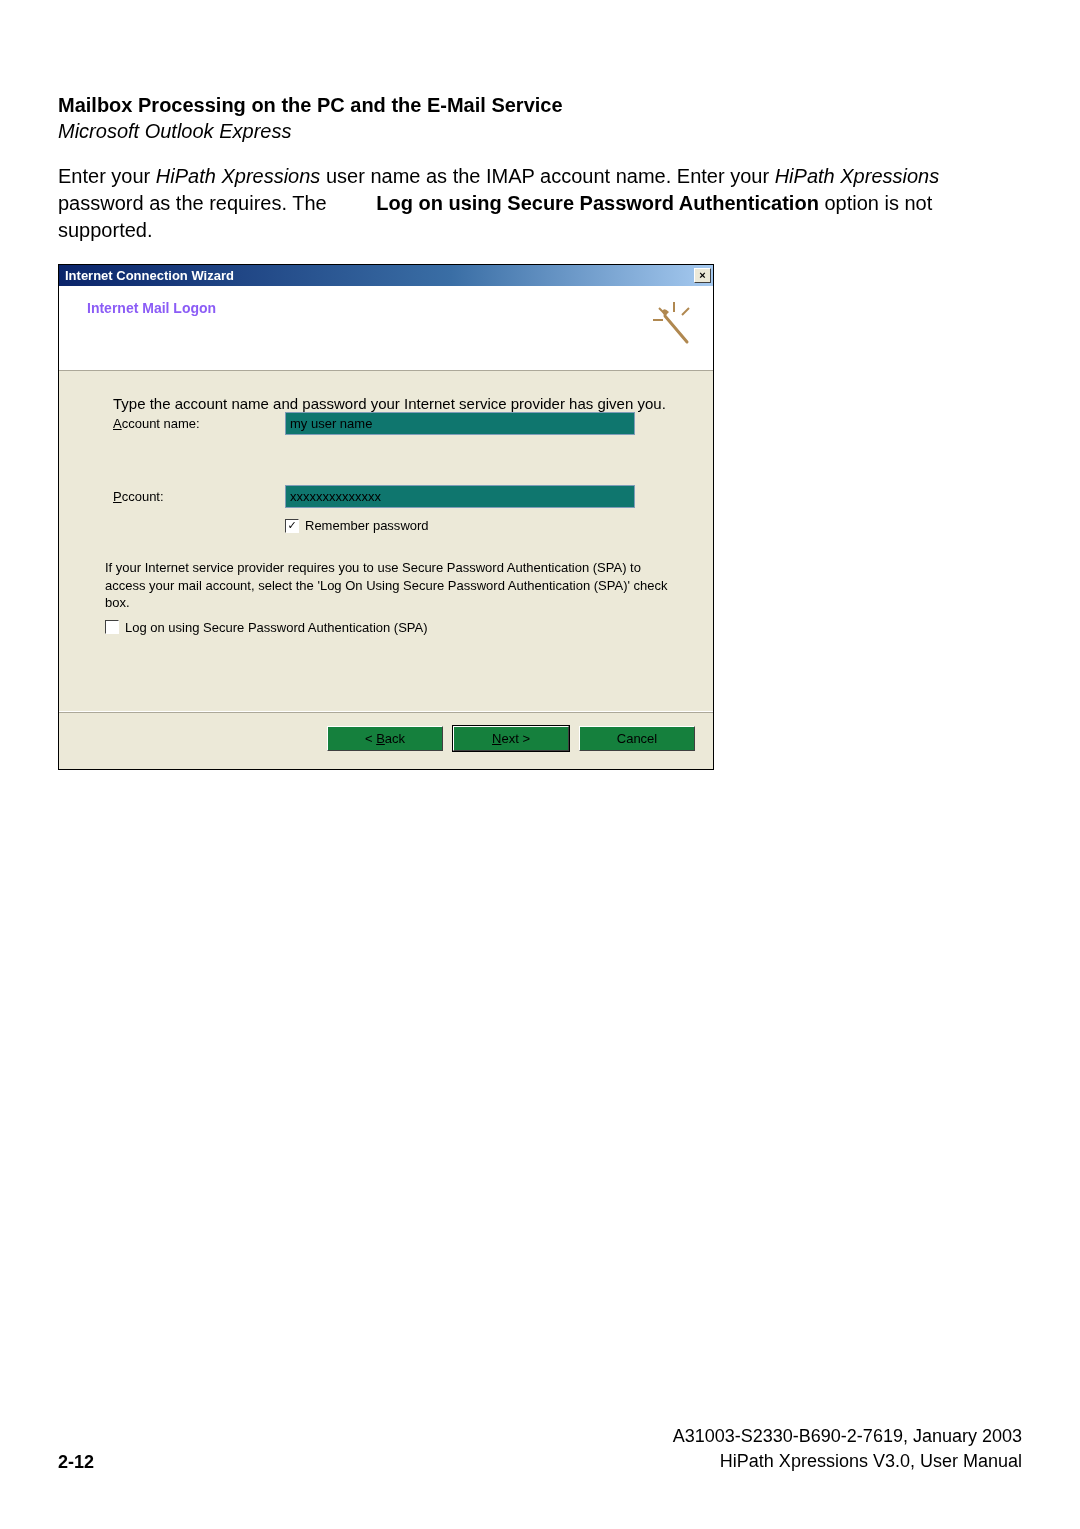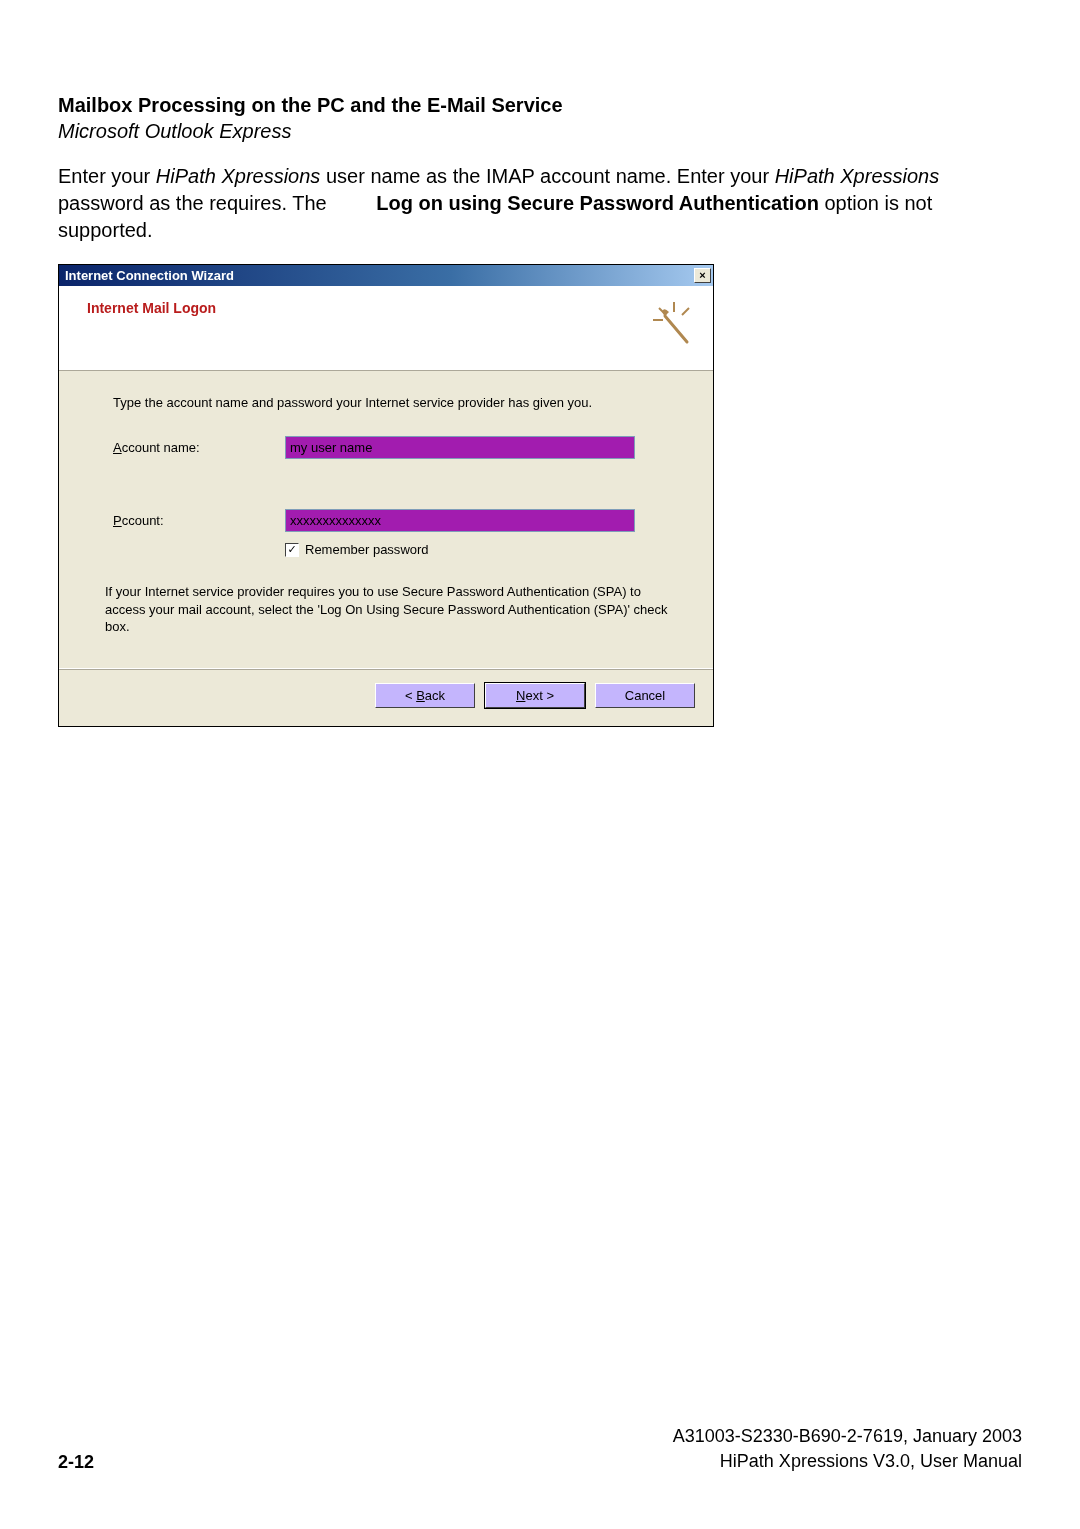--- a/index.html
+++ b/index.html
@@ -72,49 +72,48 @@
     background: #ffffff;
     padding: 14px 16px 24px 28px;
     display: flex;
     justify-content: space-between;
     align-items: flex-start;
     border-bottom: 1px solid #aca899;
   }
   .dlg-header-title {
     font-weight: bold;
     font-size: 14px;
-    color: #b91c1c;
+    color: #8b5cf6;
   }
   .hdr-graphic {
     width: 46px;
     height: 46px;
   }
   .dlg-body {
     background: #ece9d8;
     padding: 24px 40px 24px 54px;
   }
   .intro-text {
-    font-size: 13px;
-    margin-bottom: 26px;
+    font-size: 15px;
   }
   .row {
     display: flex;
     align-items: center;
     margin-bottom: 10px;
   }
   .lbl {
     width: 172px;
     font-size: 13px;
   }
   .lbl .ul { text-decoration: underline; }
   .field {
     width: 350px;
     height: 23px;
     border: 1px solid #7f9db9;
-    background: #a21caf;
+    background: #0f766e;
     font-size: 13px;
     padding: 2px 4px;
     font-family: Tahoma, Arial, sans-serif;
   }
   .gap-big { height: 40px; }
   .chk-row {
     margin-left: 172px;
     display: flex;
     align-items: center;
     gap: 6px;
@@ -152,23 +151,23 @@
   .dlg-footer {
     border-top: 1px solid #fff;
     box-shadow: inset 0 1px 0 #aca899;
     padding: 14px 18px 18px 0;
     display: flex;
     justify-content: flex-end;
     gap: 10px;
     background: #ece9d8;
   }
   .btn {
-    width: 100px;
+    width: 116px;
     height: 25px;
-    background: #c4b5fd;
+    background: #15803d;
     border: 1px solid #404040;
     border-top-color: #fff;
     border-left-color: #fff;
     font-size: 13px;
     font-family: Tahoma, Arial, sans-serif;
     cursor: default;
   }
   .btn.default {
     outline: 1px solid #000;
   }
@@ -229,20 +228,24 @@
         <input class="field" type="text" value="xxxxxxxxxxxxxx" style="">
       </div>
 
       <div class="chk-row">
         <span class="chk">✓</span>
         <span><span>Remember pass</span><span class="ul">w</span><span>ord</span></span>
       </div>
 
       <div class="spa-text">If your Internet service provider requires you to use Secure Password Authentication (SPA) to access your mail account, select the 'Log On Using Secure Password Authentication (SPA)' check box.</div>
 
+      <div class="chk-row2">
+        <span class="chk"></span>
+        <span><span>Log on using </span><span class="ul">S</span><span>ecure Password Authentication (SPA)</span></span>
+      </div>
     </div>
 
     <div class="dlg-footer">
       <button class="btn"><span>&lt; </span><span class="ul">B</span><span>ack</span></button>
       <button class="btn default"><span class="ul">N</span><span>ext &gt;</span></button>
       <button class="btn">Cancel</button>
     </div>
   </div>
 </div>
 

